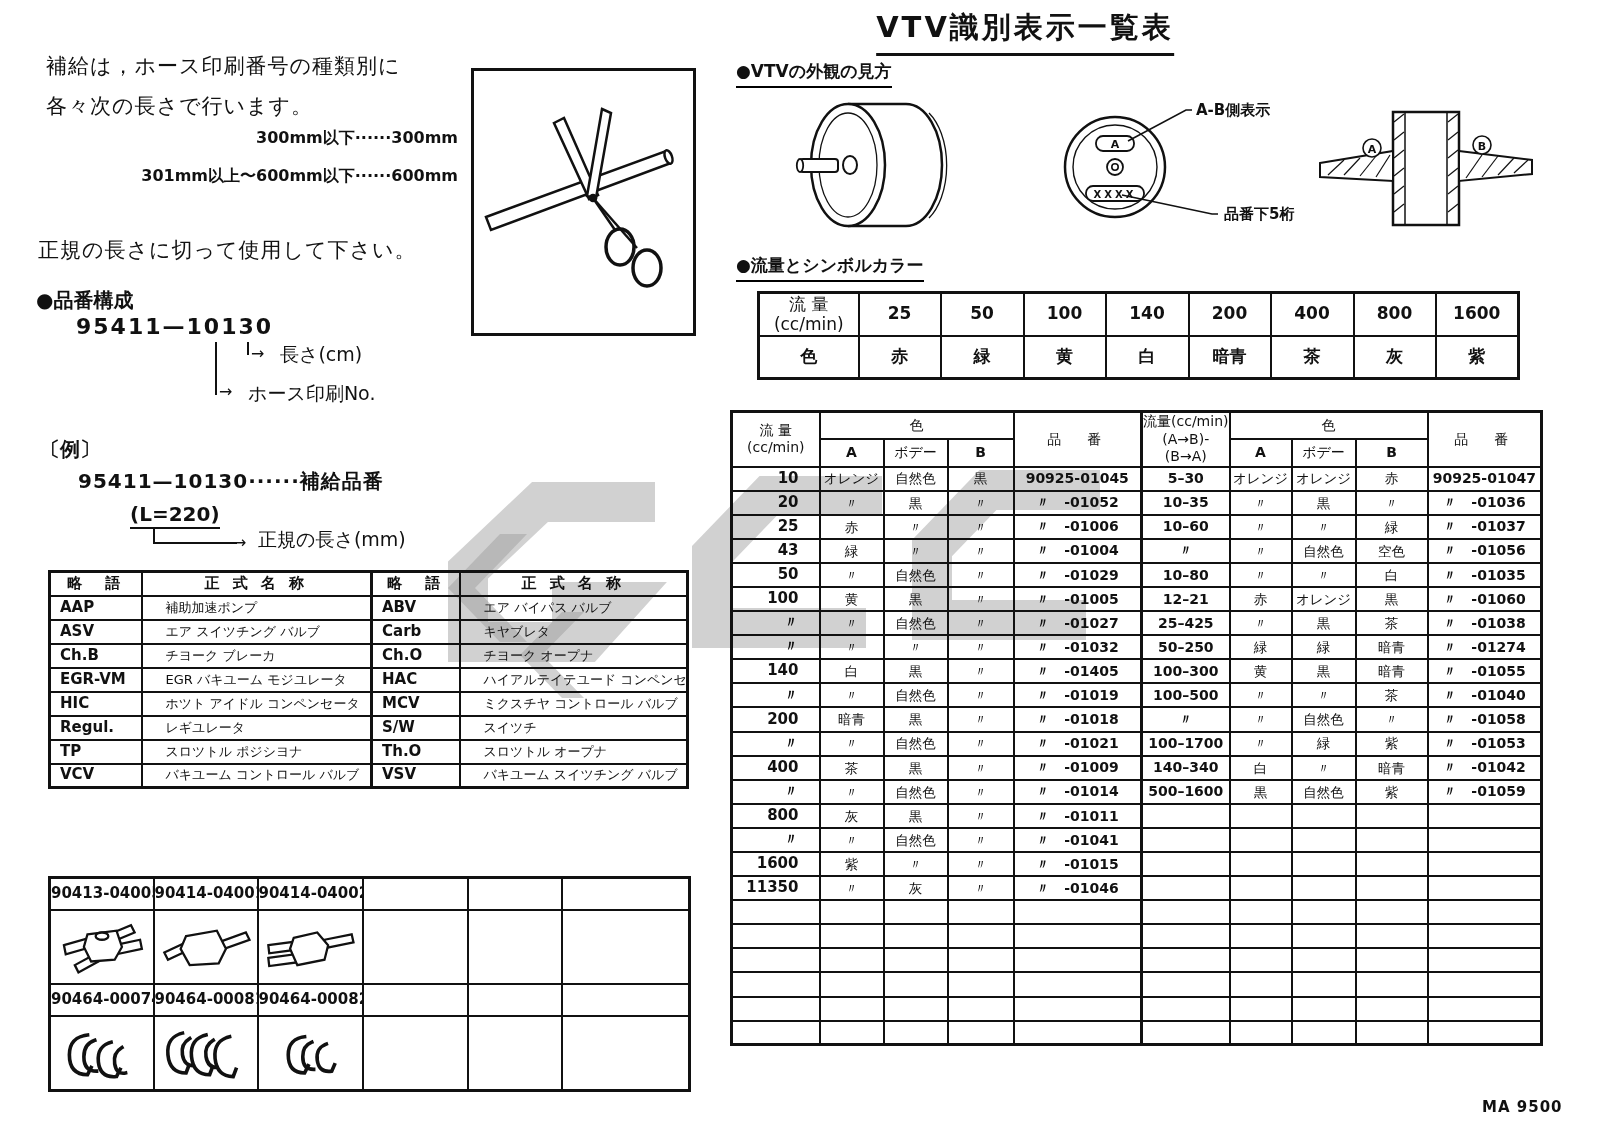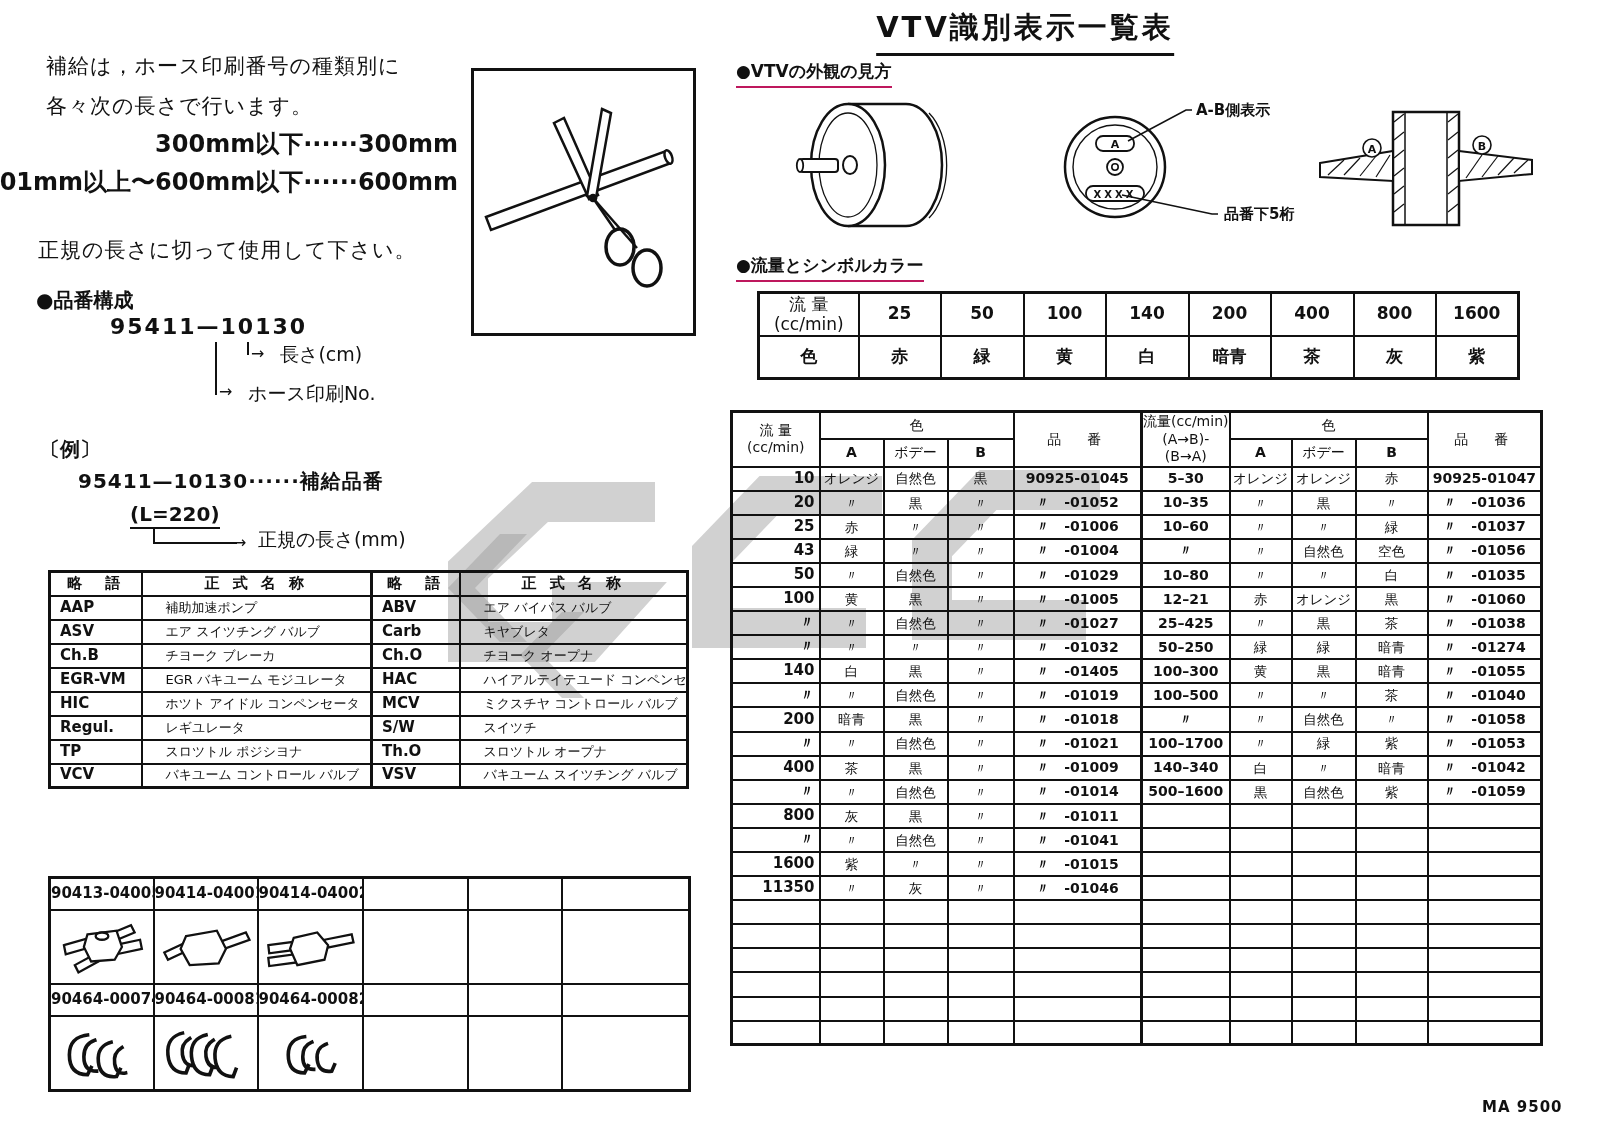--- a/index.html
+++ b/index.html
@@ -3,23 +3,23 @@
 <meta charset="utf-8">
 <style>
   html,body{margin:0;padding:0;background:#e8e8e8;}
   #canvas{position:relative;width:1608px;height:1130px;background:#ffffff;
           font-family:"DejaVu Sans","Liberation Sans",sans-serif;color:#111;overflow:hidden;}
   .abs{position:absolute;z-index:2;}
   .wm{position:absolute;left:0;top:0;z-index:1;pointer-events:none;}
   h1,h2,p{margin:0;padding:0;font-weight:normal;}
 
   .intro{font-size:21px;letter-spacing:1px;white-space:nowrap;}
-  .rule{font-size:24px;font-weight:bold;white-space:nowrap;text-align:right;right:1150px;}
+  .rule{font-size:16px;font-weight:bold;white-space:nowrap;text-align:right;right:1150px;}
   .secdot{font-size:20px;font-weight:bold;white-space:nowrap;}
-  .pnum{font-size:22px;font-weight:bold;letter-spacing:2px;white-space:nowrap;margin-left:34px;}
+  .pnum{font-size:22px;font-weight:bold;letter-spacing:2px;white-space:nowrap;}
   .small-label{font-size:19px;white-space:nowrap;}
   .vline{border-left:2px solid #111;width:0;}
   .lline{border-left:2px solid #111;border-bottom:2px solid #111;}
   .arrow{font-size:16px;line-height:1;}
   .l220{font-size:20px;font-weight:bold;border-bottom:2px solid #111;padding-bottom:1px;white-space:nowrap;}
 
   table{border-collapse:collapse;table-layout:fixed;background:transparent;}
   td,th{border:2px solid #111;overflow:hidden;white-space:nowrap;padding:0;line-height:1.05;}
 
   
@@ -32,38 +32,38 @@
 
   
   #parts-table{width:640px;border:3px solid #111;}
   .plabel{font-size:15px;font-weight:bold;text-align:center;height:30px;}
   .picon{height:72px;text-align:center;vertical-align:middle;}
   .pic{width:92px;height:58px;vertical-align:middle;}
 
   
   .title{font-size:29px;font-weight:bold;letter-spacing:3px;border-bottom:3px solid #111;
          padding-bottom:5px;white-space:nowrap;transform:translateX(-50%);}
-  .subhead{font-size:17px;font-weight:bold;border-bottom:2px solid #be185d;padding-bottom:3px;white-space:nowrap;}
+  .subhead{font-size:17px;font-weight:bold;border-bottom:2px solid #000000;padding-bottom:3px;white-space:nowrap;}
 
   
   #flow-table{width:760px;border:3px solid #111;}
   #flow-table tr{height:43px;}
   #flow-table td{text-align:center;font-size:17px;font-weight:bold;}
   .fhead{font-size:13px;font-weight:normal !important;white-space:pre-line;line-height:1.2;}
 
   
   #main-table{width:810px;border:3px solid #111;}
   #main-table thead tr{height:24px;}
   #main-table thead th{font-size:14px;text-align:center;font-weight:normal;}
   #main-table thead th.lat{font-weight:bold;}
   #main-table tbody tr{height:24.1px;}
   .hflow{font-size:14px;white-space:pre-line;line-height:1.25;}
   .hflow2{font-size:11.5px;white-space:pre-line;line-height:1.25;}
   .hpart{font-size:14px;letter-spacing:6px;}
-  .mc0{text-align:right;padding-right:4px;font-weight:bold;font-size:15px;}
+  .mc0{text-align:right;padding-right:20px;font-weight:bold;font-size:15px;}
   .mc1,.mc2,.mc3,.mc6,.mc7,.mc8{text-align:center;font-size:13.5px;}
   .mc4,.mc9{text-align:center;font-weight:bold;font-size:14px;white-space:pre;}
   .mc5{text-align:center;font-weight:bold;font-size:14px;border-left:3px solid #111 !important;}
 
   .footer-code{font-size:15px;font-weight:bold;letter-spacing:1px;}
   svg text{font-family:"DejaVu Sans","Liberation Sans",sans-serif;}
 </style>
 </head>
 <body>
 

